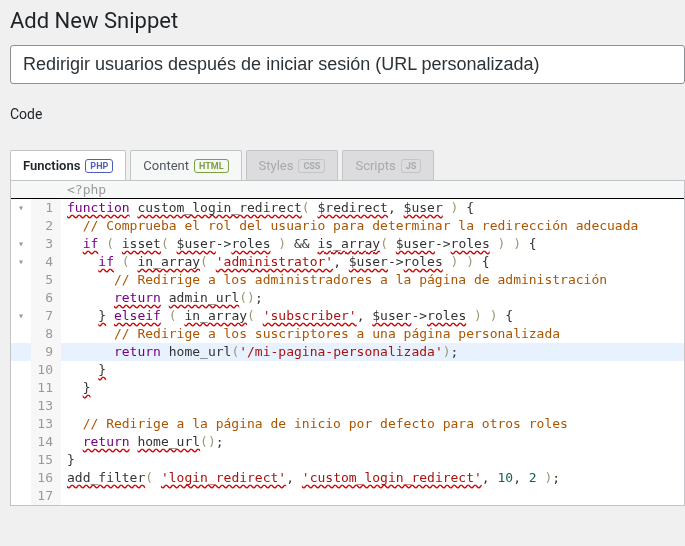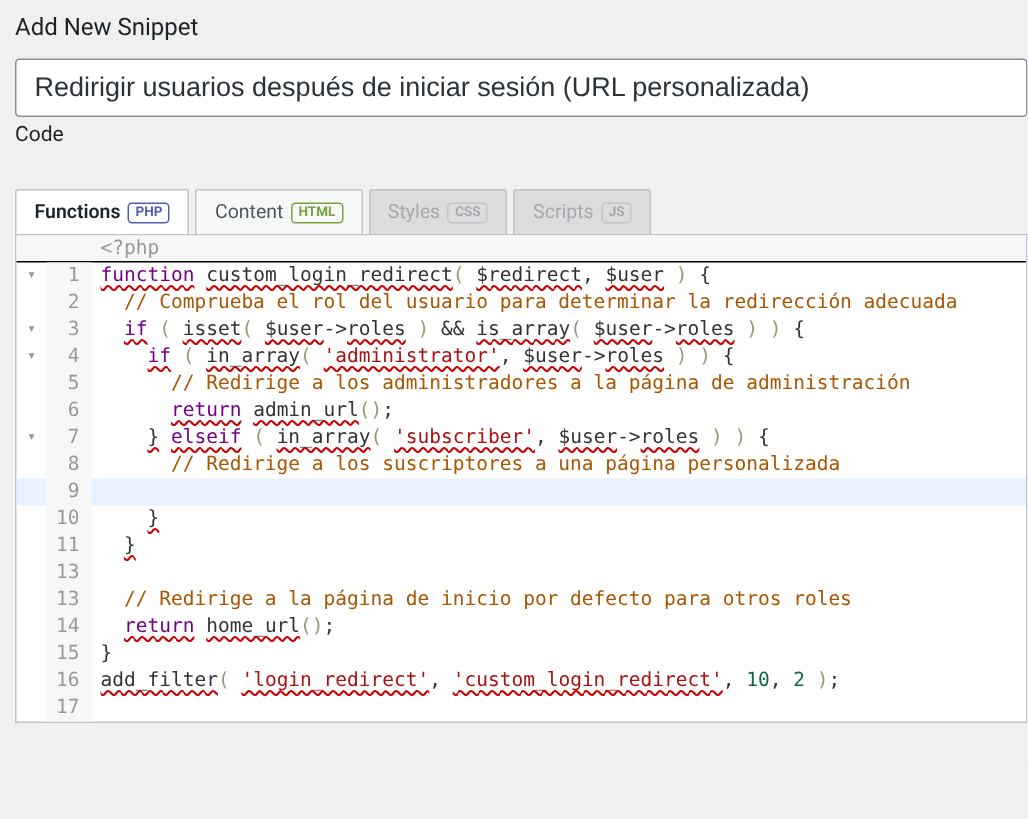--- a/index.html
+++ b/index.html
@@ -1,18 +1,18 @@
 <!DOCTYPE html>
 <html><head>
 <meta charset="utf-8">
 <style>
 * { box-sizing: border-box; margin: 0; padding: 0; }
 body { font-family: -apple-system, BlinkMacSystemFont, "Segoe UI", Roboto, sans-serif; background: #f0f0f1; color: #1d2327; width: 685px; height: 546px; overflow: hidden; padding: 0 0 0 10px; }
-.heading { font-size: 16px; font-weight: 400; padding: 8px 0 12px 0; }
-.title-input { width: 100%; padding: 8px 12px; font-size: 18px; border: 1px solid #8c8f94; border-radius: 3px; background: #fff; color: #2c3338; margin-bottom: 4px; }
+.heading { font-size: 22px; font-weight: 400; padding: 8px 0 12px 0; }
+.title-input { width: 100%; padding: 8px 12px; font-size: 18px; border: 1px solid #8c8f94; border-radius: 3px; background: #fff; color: #2c3338; margin-bottom: 22px; }
 .section-label { font-size: 14px; font-weight: 400; margin-bottom: 28px; }
 .tabs { display: flex; gap: 4px; margin-bottom: 0; }
 .tab { display: inline-flex; align-items: center; gap: 5px; padding: 7px 12px; border: 1px solid #c3c4c7; background: #f6f7f7; font-size: 13px; color: #50575e; border-bottom: none; cursor: pointer; border-radius: 2px 2px 0 0; }
 .tab.active { background: #fff; font-weight: 600; color: #1d2327; }
 .tab.inactive { background: #dcdcde; color: #a7aaad; }
 .badge { display: inline-flex; align-items: center; padding: 1px 4px; font-size: 9px; font-weight: 700; border-radius: 3px; border: 1px solid; }
 .badge.php { color: #4f5fb7; border-color: #4f5fb7; }
 .badge.html { color: #7aa03f; border-color: #7aa03f; }
 .badge.css { color: #a7aaad; border-color: #c3c4c7; }
 .badge.js { color: #a7aaad; border-color: #c3c4c7; }
@@ -121,20 +121,21 @@
 
     <div class="code-row">
       <div class="fold-gutter"></div>
         <div class="line-num">8</div>
       <div class="code-content">      <span class="cmt">// Redirige a los suscriptores a una página personalizada</span></div>
     </div>
 
     <div class="code-row hl">
       <div class="fold-gutter"></div>
         <div class="line-num">9</div>
+      <div class="code-content">      <span class="kw-plain">return</span> <span>home_url</span><span class="paren">(</span><span class="str-plain">'/mi-pagina-personalizada'</span><span class="paren">)</span>;</div>
     </div>
 
     <div class="code-row">
       <div class="fold-gutter"></div>
         <div class="line-num">10</div>
       <div class="code-content">    <span class="wavy">}</span></div>
     </div>
 
     <div class="code-row">
       <div class="fold-gutter"></div>

